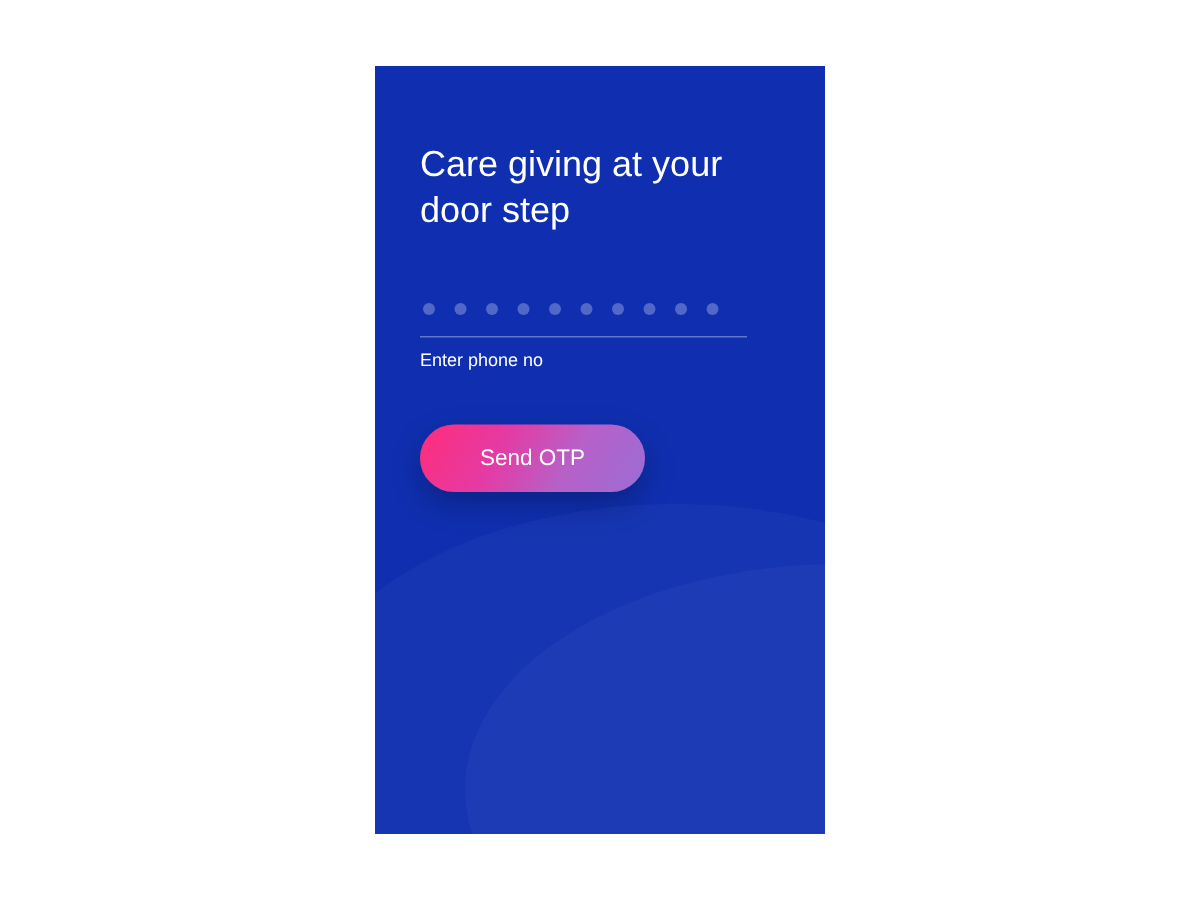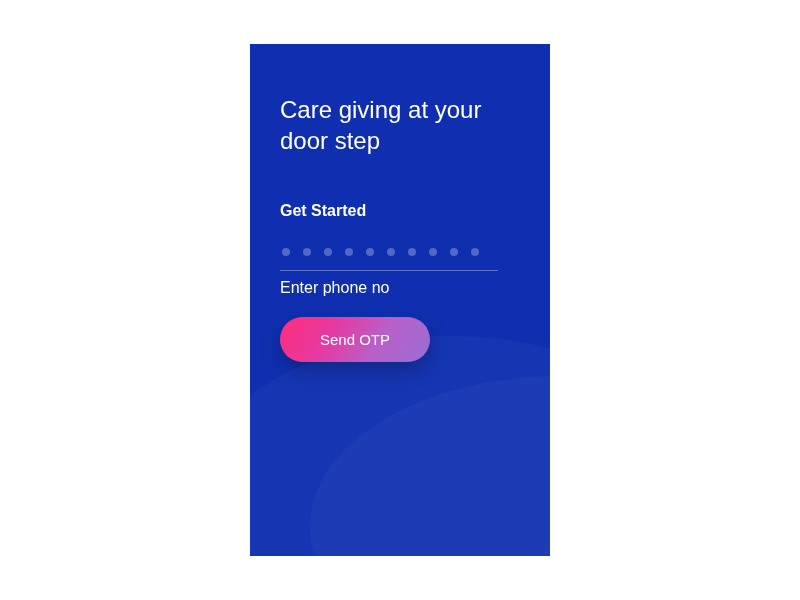--- a/index.html
+++ b/index.html
@@ -68,23 +68,23 @@
       background: rgba(255,255,255,0.28);
     }
     .input-line {
       width: 218px;
       height: 1px;
       background: rgba(255,255,255,0.35);
       margin-bottom: 8px;
     }
     .helper {
       color: #ffffff;
-      font-size: 16px;
+      font-size: 12px;
       font-weight: 400;
-      margin-bottom: 20px;
+      margin-bottom: 36px;
     }
     .btn {
       display: inline-flex;
       align-items: center;
       justify-content: center;
       width: 150px;
       height: 45px;
       border-radius: 23px;
       border: none;
       color: #ffffff;
@@ -102,21 +102,20 @@
   </style>
 </head>
 <body>
 
 <div class="phone-screen">
   <div class="wave"></div>
   <div class="wave2"></div>
 
   <h1 class="title">Care giving at your door step</h1>
 
-  <h2 class="subtitle">Get Started</h2>
 
   <div class="phone-input">
     <div class="dots-row" id="dots-row">
         <div class="dot"></div>
         <div class="dot"></div>
         <div class="dot"></div>
         <div class="dot"></div>
         <div class="dot"></div>
         <div class="dot"></div>
         <div class="dot"></div>

